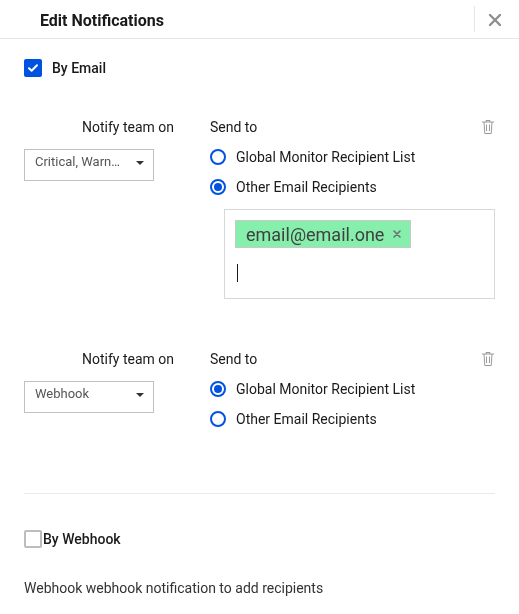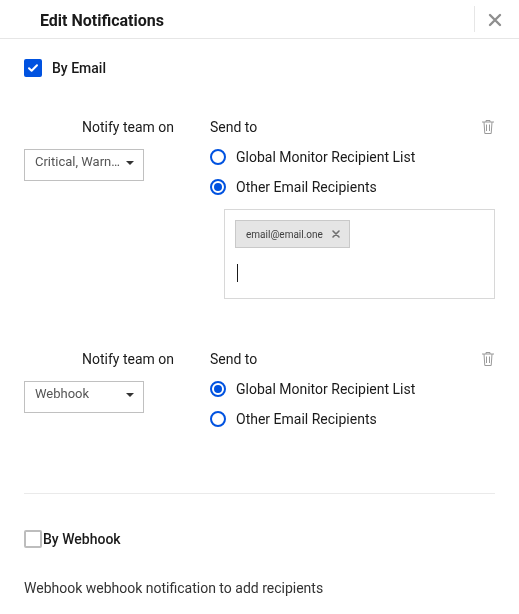--- a/index.html
+++ b/index.html
@@ -93,21 +93,21 @@
     flex: 1;
     min-width:0;
   }
   .field-label {
     font-size: 14px;
     color: #1a1a1a;
     margin-bottom: 14px;
     font-weight: 400;
   }
   .select {
-    width: 120px;
+    width: 130px;
     height: 32px;
     border: 1px solid #c0c0c0;
     background: #fff;
     display: flex;
     align-items: center;
     justify-content: space-between;
     padding: 0 8px 8px 10px;
     cursor: pointer;
     color: #555;
     font-size: 13px;
@@ -164,23 +164,23 @@
     flex-wrap: wrap;
     gap: 8px;
     align-content: flex-start;
     min-height: 90px;
   }
   .chip {
     display: inline-flex;
     align-items: center;
     height: 28px;
     border: 1px solid #c9c9c9;
-    background: #e5e5e5;
+    background: #86efac;
     padding: 0 6px 0 10px;
-    font-size: 10px;
+    font-size: 18px;
     color: #404040;
     gap: 6px;
   }
   .chip-x {
     width: 14px;
     height: 14px;
     cursor: pointer;
     color: #707070;
     display:flex;
     align-items:center;

